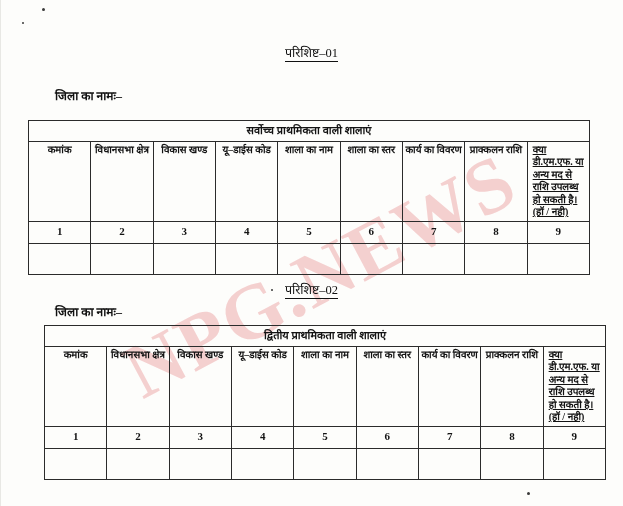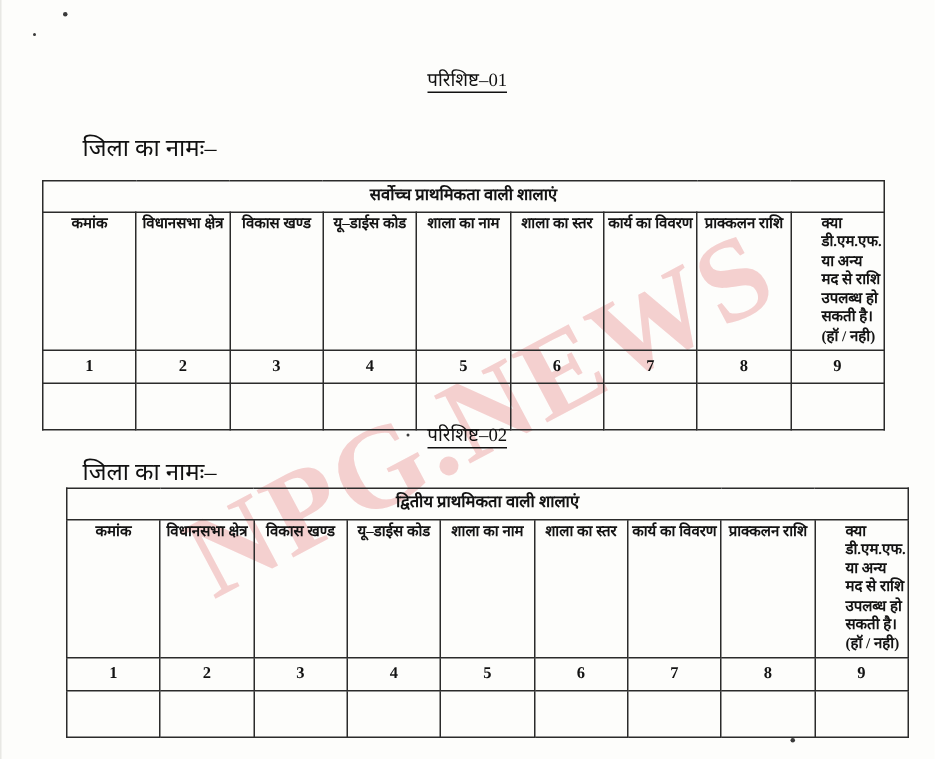--- a/index.html
+++ b/index.html
@@ -73,22 +73,22 @@
     z-index: 7;
   }
   .doc-title .u {
     border-bottom: 1px solid #111;
     padding-bottom: 1px;
   }
 
   .district-line {
     position: absolute;
     left: 55px;
-    font-size: 16px;
-    font-weight: normal;
+    font-size: 12px;
+    font-weight: bold;
     font-family: "Liberation Serif", serif;
     z-index: 7;
   }
 
   table.sheet {
     position: absolute;
     border-collapse: collapse;
     table-layout: fixed;
     z-index: 7;
     background: transparent;
@@ -117,21 +117,22 @@
   table.sheet .numrow td {
     font-size: 11px;
     height: 17px;
     vertical-align: middle;
   }
   table.sheet .blankrow td {
     height: 26px;
   }
   table.sheet td.left-al {
     text-align: left;
-    padding-left: 20px;
+    padding-left: 5px;
+    text-decoration: underline;
   }
 
   
   .t1 .c1 { width: 42px; }
   .t1 .c2 { width: 74px; }
   .t1 .c3 { width: 62px; }
   .t1 .c4 { width: 59px; }
   .t1 .c5 { width: 57px; }
   .t1 .c6 { width: 47px; }
   .t1 .c7 { width: 55px; }

